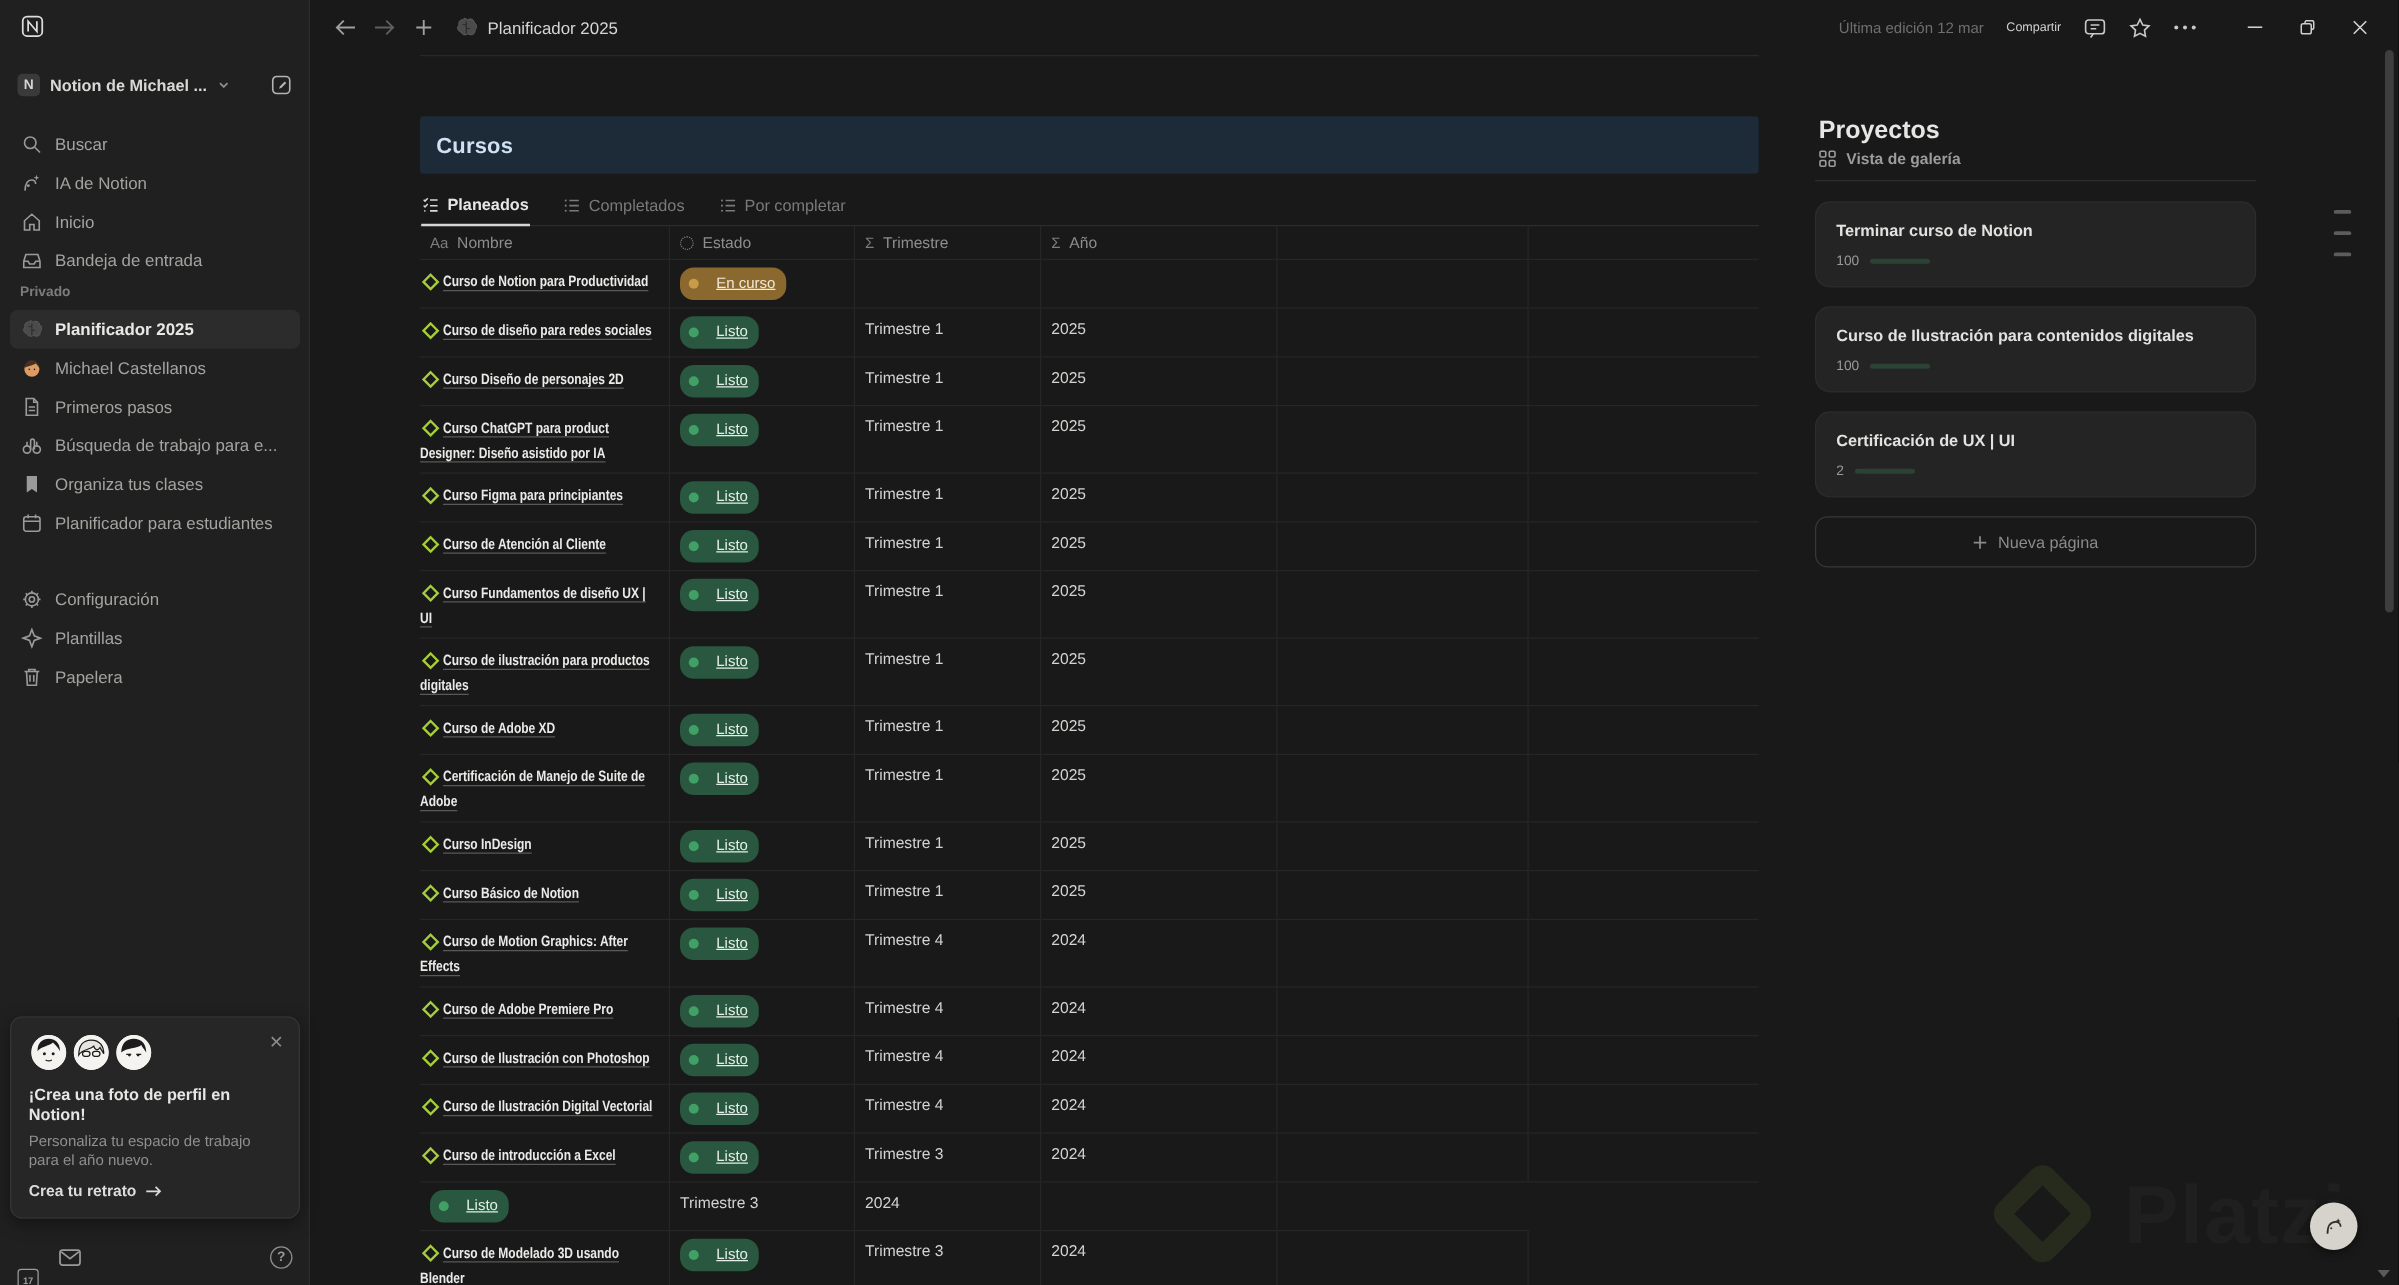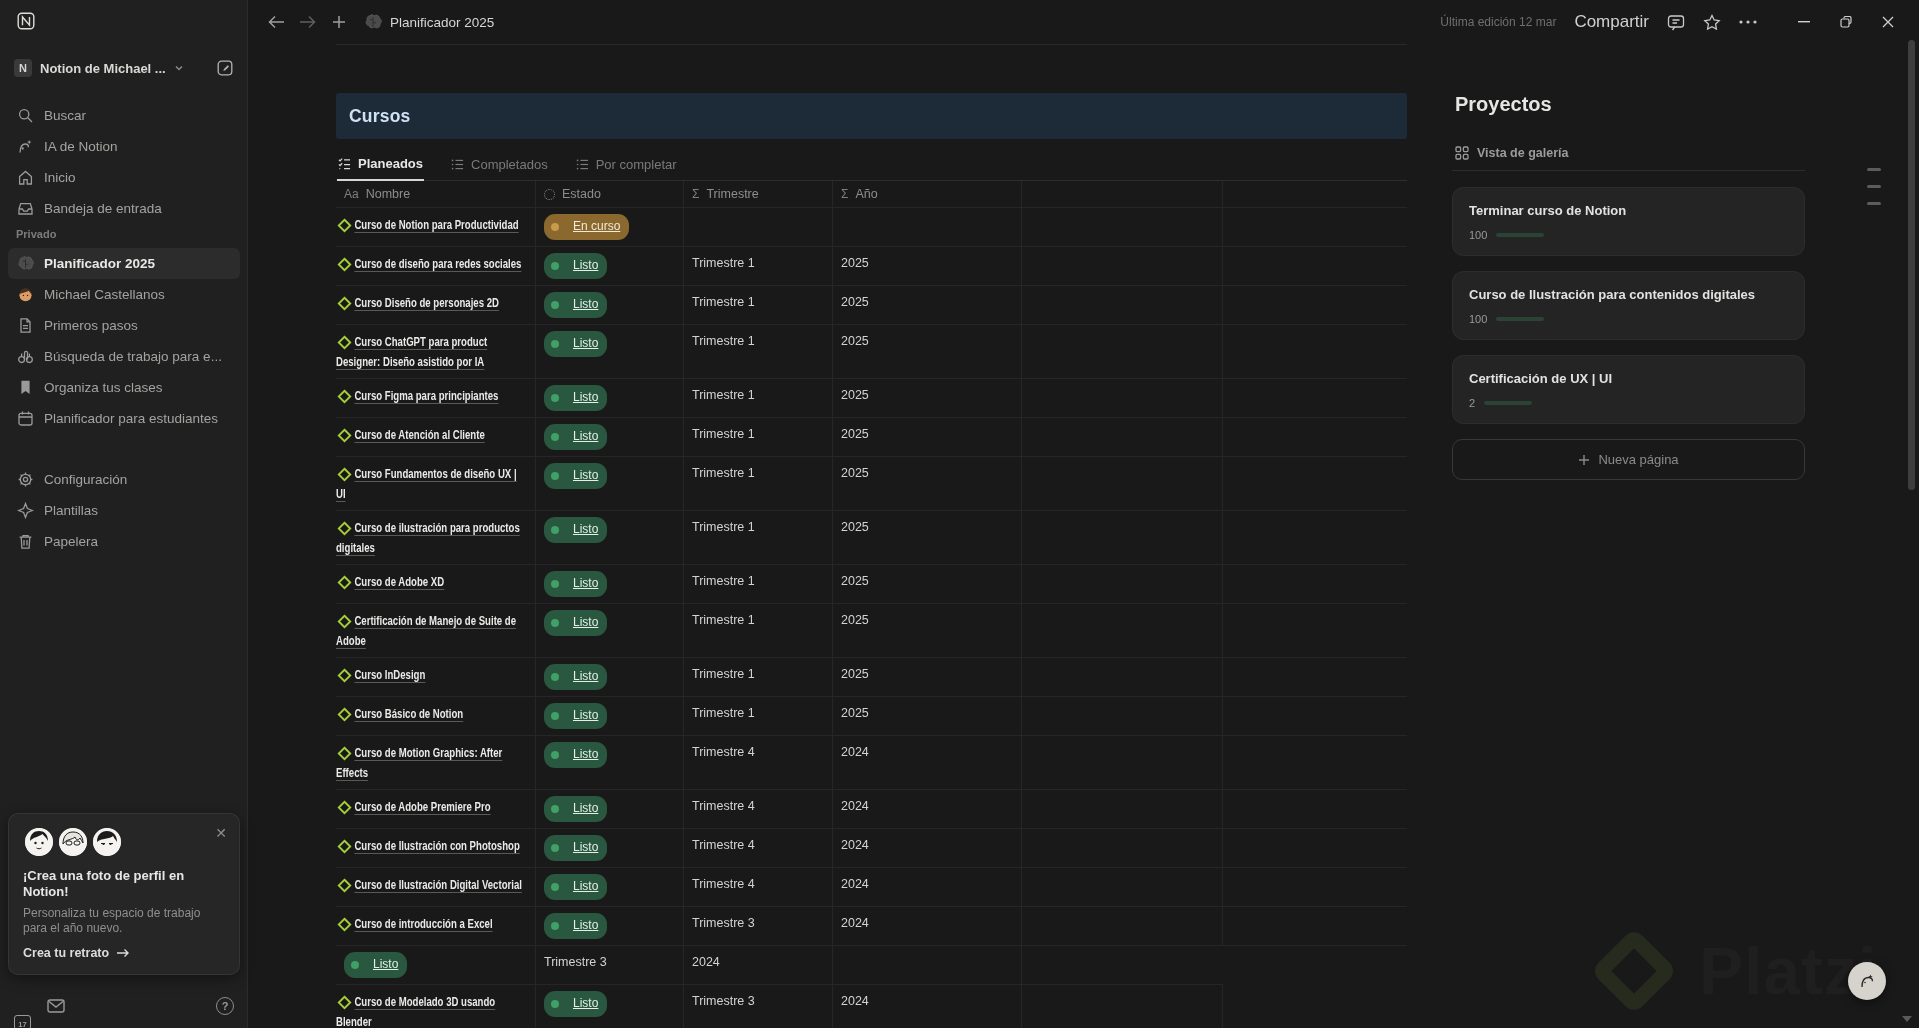--- a/index.html
+++ b/index.html
@@ -50,21 +50,21 @@
   .help-btn { margin-left:auto; width:18px; height:18px; border:1.4px solid #8d8d8d; border-radius:50%;
     color:#9a9a9a; font-size:11px; font-weight:bold; display:flex; align-items:center; justify-content:center; cursor:pointer; }
 
   
   .topbar { position:absolute; left:248px; top:0; right:0; height:44px; display:flex; align-items:center; }
   .nav-ic { padding:4px; cursor:pointer; }
   .topbar .crumb { display:flex; align-items:center; gap:8px; margin-left:14px; }
   .crumb-title { font-size:13.5px; color:#d6d6d4; cursor:pointer; }
   .top-right { position:absolute; right:10px; top:0; height:44px; display:flex; align-items:center; gap:18px; }
   .last-edited { font-size:12px; color:#6f6f6f; }
-  .share { font-size:17px; color:#d0d0d0; cursor:pointer; }
+  .share { font-size:10px; color:#d0d0d0; cursor:pointer; }
   .win { display:flex; align-items:center; gap:0; margin-left:8px; }
   .win .wbtn { width:42px; height:30px; display:flex; align-items:center; justify-content:center; color:#cfcfcf; cursor:pointer; }
   .content-divider { position:absolute; left:336px; top:44px; width:1071px; height:1px; background:rgba(255,255,255,.07); }
 
   
   .page { position:absolute; left:336px; top:93px; width:1071px; }
   .banner { height:46px; background:#1d2a38; border-radius:3px; display:flex; align-items:center; padding-left:13px; }
   .banner h1 { font-size:17.5px; font-weight:bold; color:#cfe1f3; letter-spacing:.2px; }
   .tabs { margin-top:13px; display:flex; gap:26px; border-bottom:1px solid rgba(255,255,255,.09); padding:0 1px; }
   .tab { display:flex; align-items:center; gap:7px; padding:4px 1px 8px; font-size:13px; color:#7a7a7a; cursor:pointer; }
@@ -86,21 +86,21 @@
   .pill { display:inline-flex; align-items:center; gap:14px; padding:2px 9px 3px 7px; border-radius:11px; font-size:12px;text-decoration:underline; }
   .pill .dot { width:8px; height:8px; border-radius:50%; }
   .pill-done { background:#29573f; color:#e3efe8; }
   .pill-done .dot { background:#40a065; }
   .pill-progress { background:#8a682e; color:#f2e9d8; }
   .pill-progress .dot { background:#c99a48; }
 
   
   .projects { position:absolute; left:1452px; top:93px; width:353px; }
   .proj-title { font-size:20px; font-weight:bold; color:#e6e6e4; padding-left:3px; }
-  .view-row { margin-top:30px; display:flex; align-items:center; gap:8px; padding-left:3px;
+  .view-row { margin-top:4px; display:flex; align-items:center; gap:8px; padding-left:3px;
     font-size:12.5px; font-weight:bold; color:#9c9c9c; cursor:pointer; }
   .proj-divider { margin-top:10px; height:1px; background:rgba(255,255,255,.09); }
   .cards { margin-top:16px; }
   .card { background:#242424; border:1px solid rgba(255,255,255,.045); border-radius:12px;
     padding:14px 16px; margin-bottom:15px; cursor:pointer; }
   .card-title { font-size:13px; font-weight:bold; color:#e2e2e0; line-height:17px; }
   .prog-row { margin-top:10px; display:flex; align-items:center; gap:9px; }
   .pval { font-size:11px; color:#9a9a9a; }
   .pbar { width:48px; height:4px; border-radius:2px; background:#2b4334; overflow:hidden; }
   .pfill { height:100%; border-radius:2px; background:#3d9e68; }

